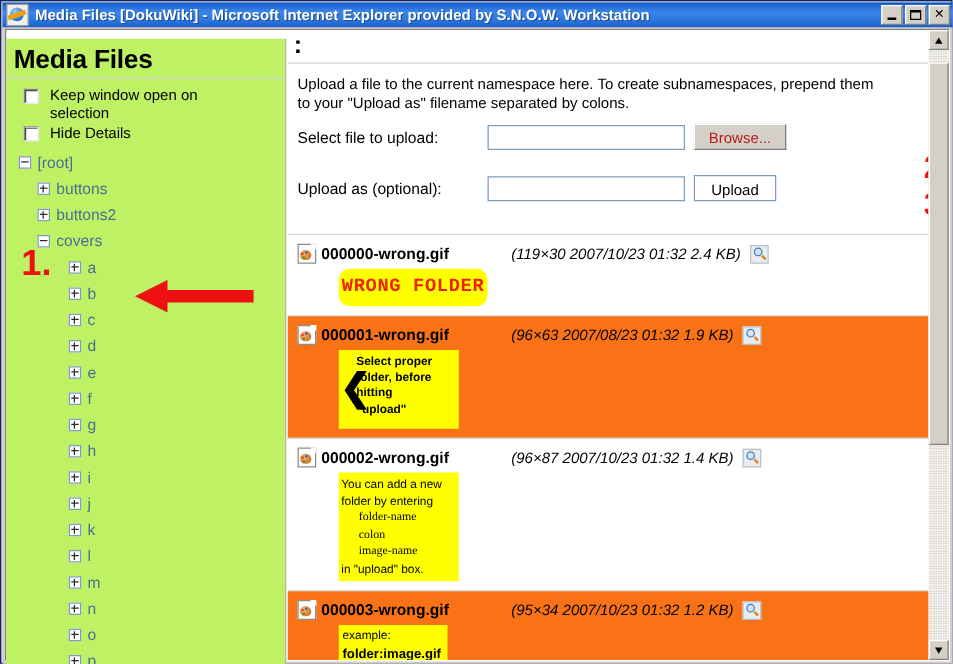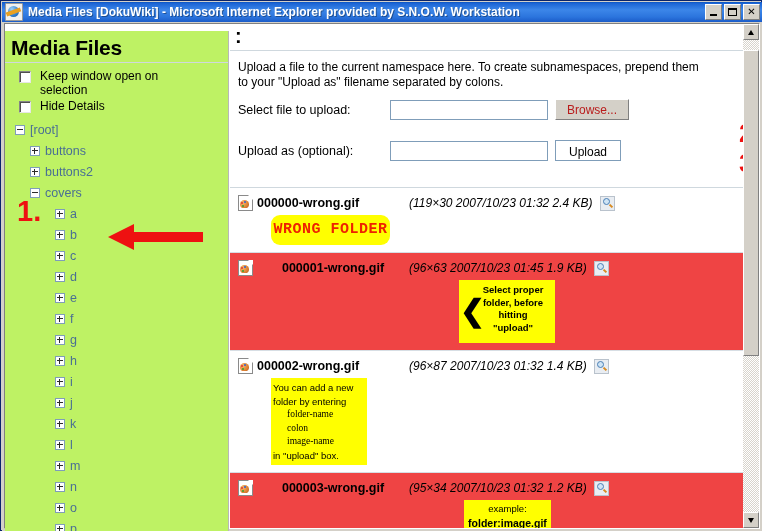--- a/index.html
+++ b/index.html
@@ -246,21 +246,21 @@
     height: 21px;
     padding: 4px 13px;
     cursor: pointer;
     color: #000;
   }
   
   .file-row {
     padding: 6px 0 7px 8px;
     border-bottom: 1px solid #d7dee4;
   }
-  .file-row.alt { background: #ef4444; text-align: center; }
+  .file-row.alt { background: #f97316; }
   .file-head { display: flex; align-items: center; height: 18px; }
   .ficon {
     width: 15px; height: 16px;
     flex: 0 0 15px;
     margin-right: 4px;
     position: relative;
     background: #ffffff;
     border: 1px solid #8a8a8a;
     box-sizing: border-box;
   }
@@ -551,21 +551,21 @@
 
         <div class="file-row alt">
           <div class="file-head">
             <div class="ficon">
               <div class="pal"></div>
                 <div class="d1"></div>
                 <div class="d2"></div>
                 <div class="d3"></div>
             </div>
             <div class="fname">000001-wrong.gif</div>
-            <div class="fmeta">(96×63 2007/10/23 01:45 1.9 KB)</div>
+            <div class="fmeta">(96×63 2007/08/23 01:32 1.9 KB)</div>
             <div class="magn"></div>
           </div>
           <div class="thumb-wrap">
             <div class="thumb t1">
               <div class="chev">❮</div>
               <div>Select proper</div>
               <div>folder, before</div>
               <div>hitting</div>
               <div>"upload"</div>
             </div>

